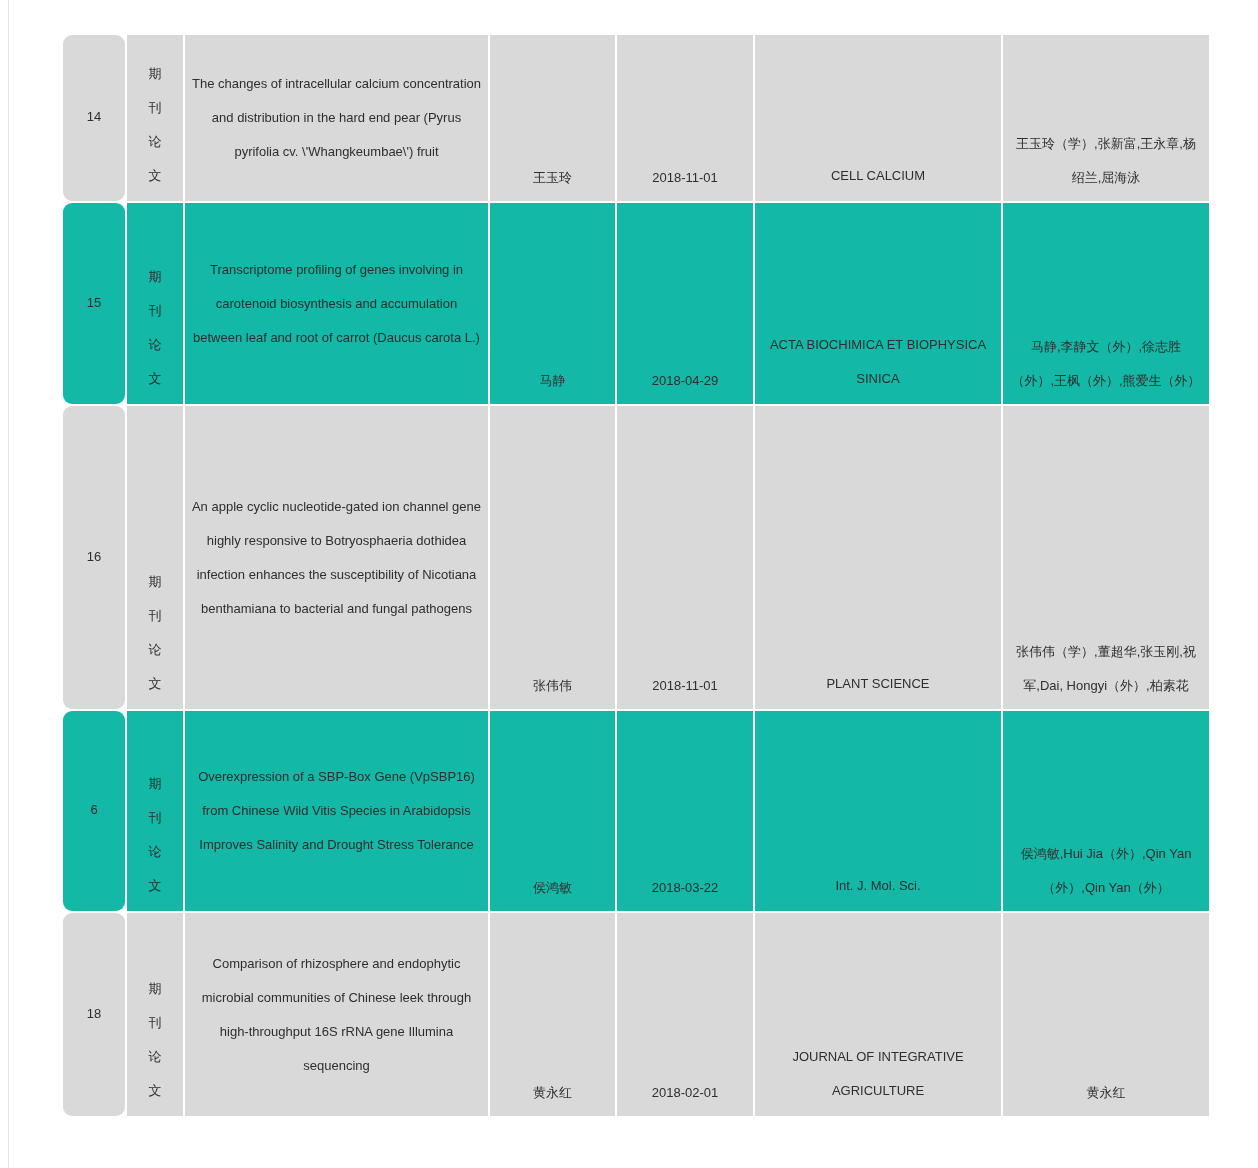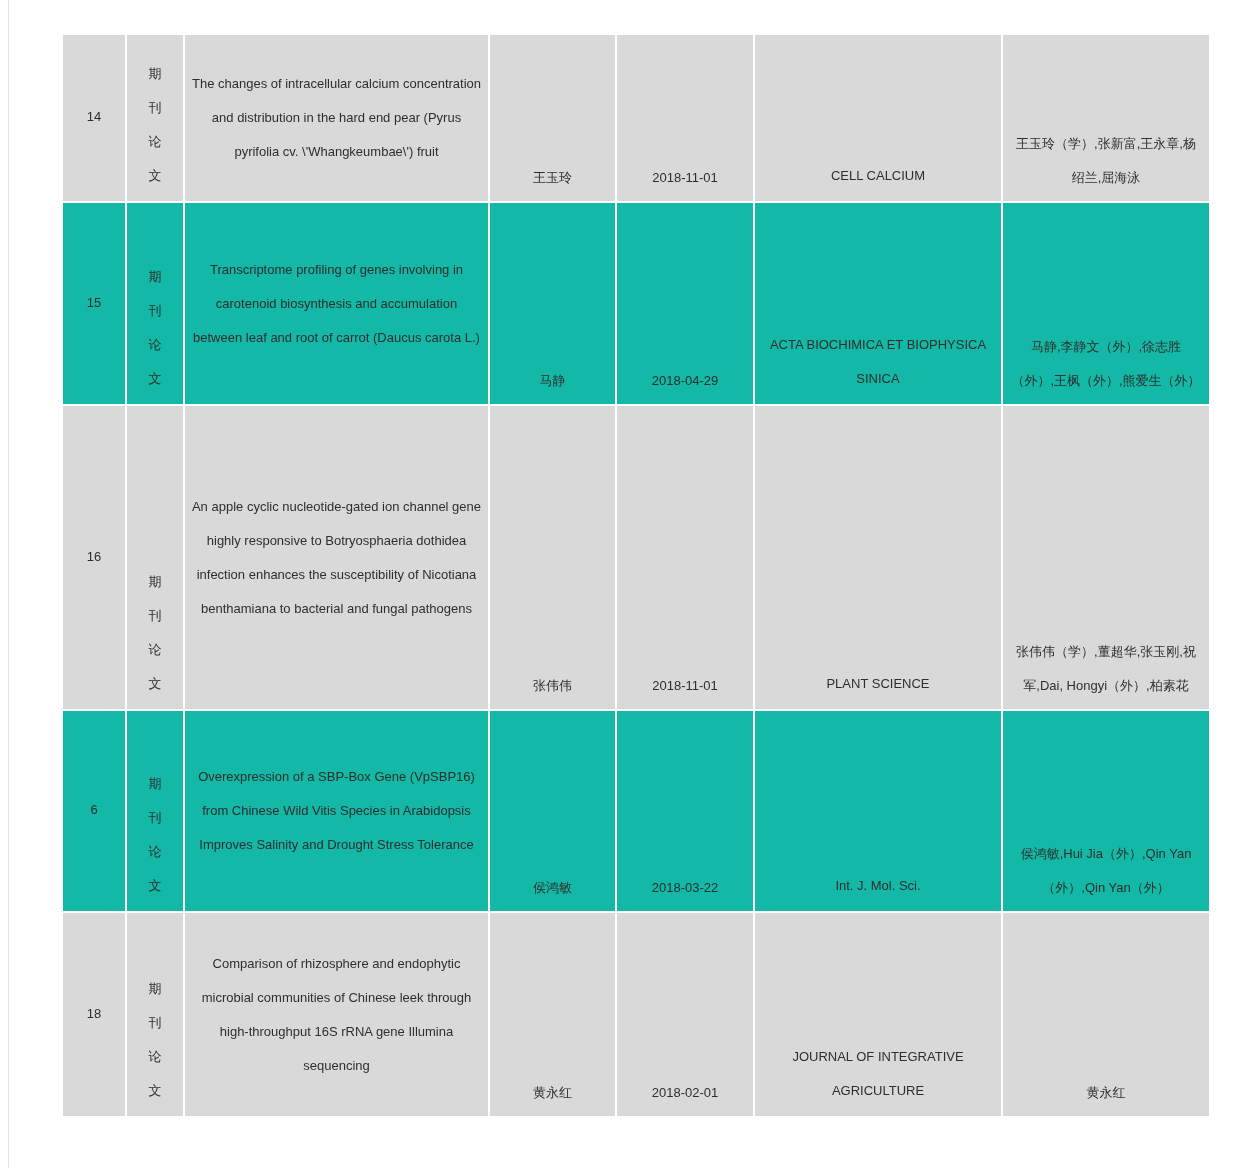--- a/index.html
+++ b/index.html
@@ -24,21 +24,21 @@
   td {
     font-size: 13px;
     line-height: 34px;
     text-align: center;
     vertical-align: bottom;
     padding: 4px 8px 6px 8px;
     overflow: hidden;
   }
   tr.shaded td { background: #d9d9d9; }
   tr.plain  td { background: #14b8a6; }
-  td.col-index { vertical-align: middle; }
+  td.col-index { vertical-align: middle; border-radius: 9px; }
   td.col-type  { white-space: pre-line; padding-bottom: 8px; }
   td.col-title { vertical-align: middle; padding: 10px 6px; }
   td.col-journal { padding-bottom: 8px; margin-top: 47px; }
   td.col-coauthors { }
 </style>
 </head>
 <body>
 
 <div id="page">
   <div id="left-rule"></div>

